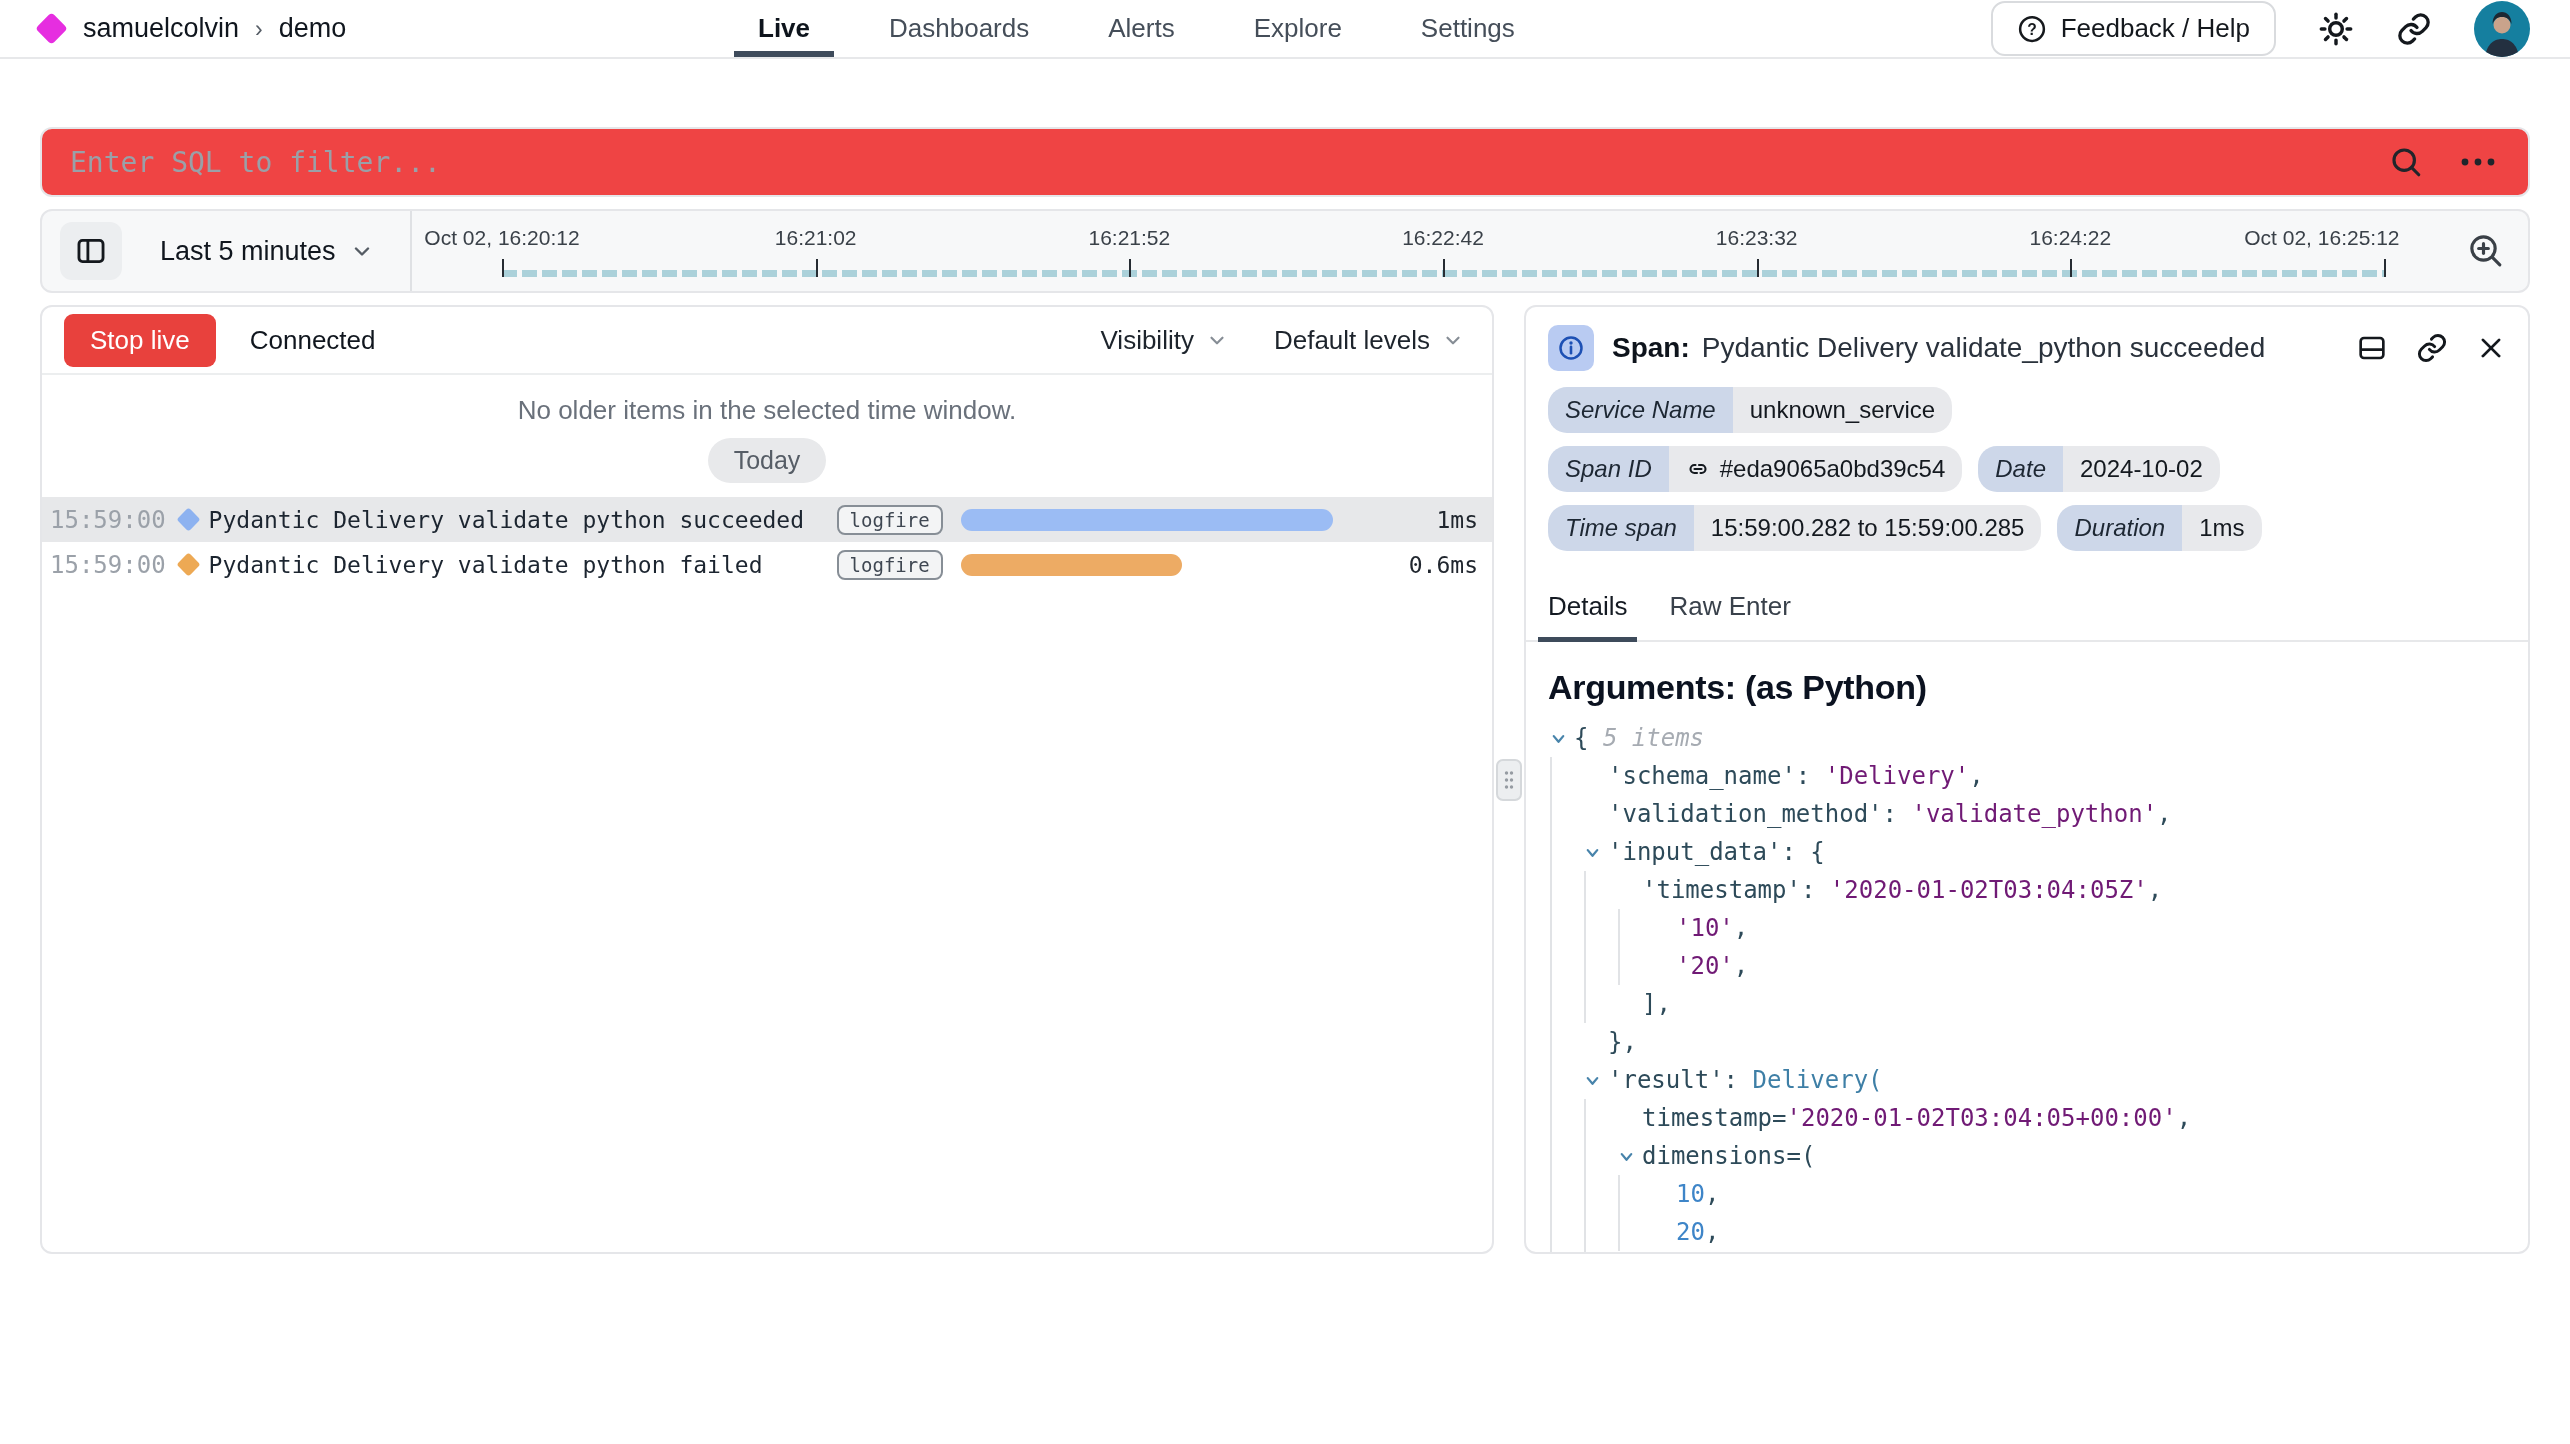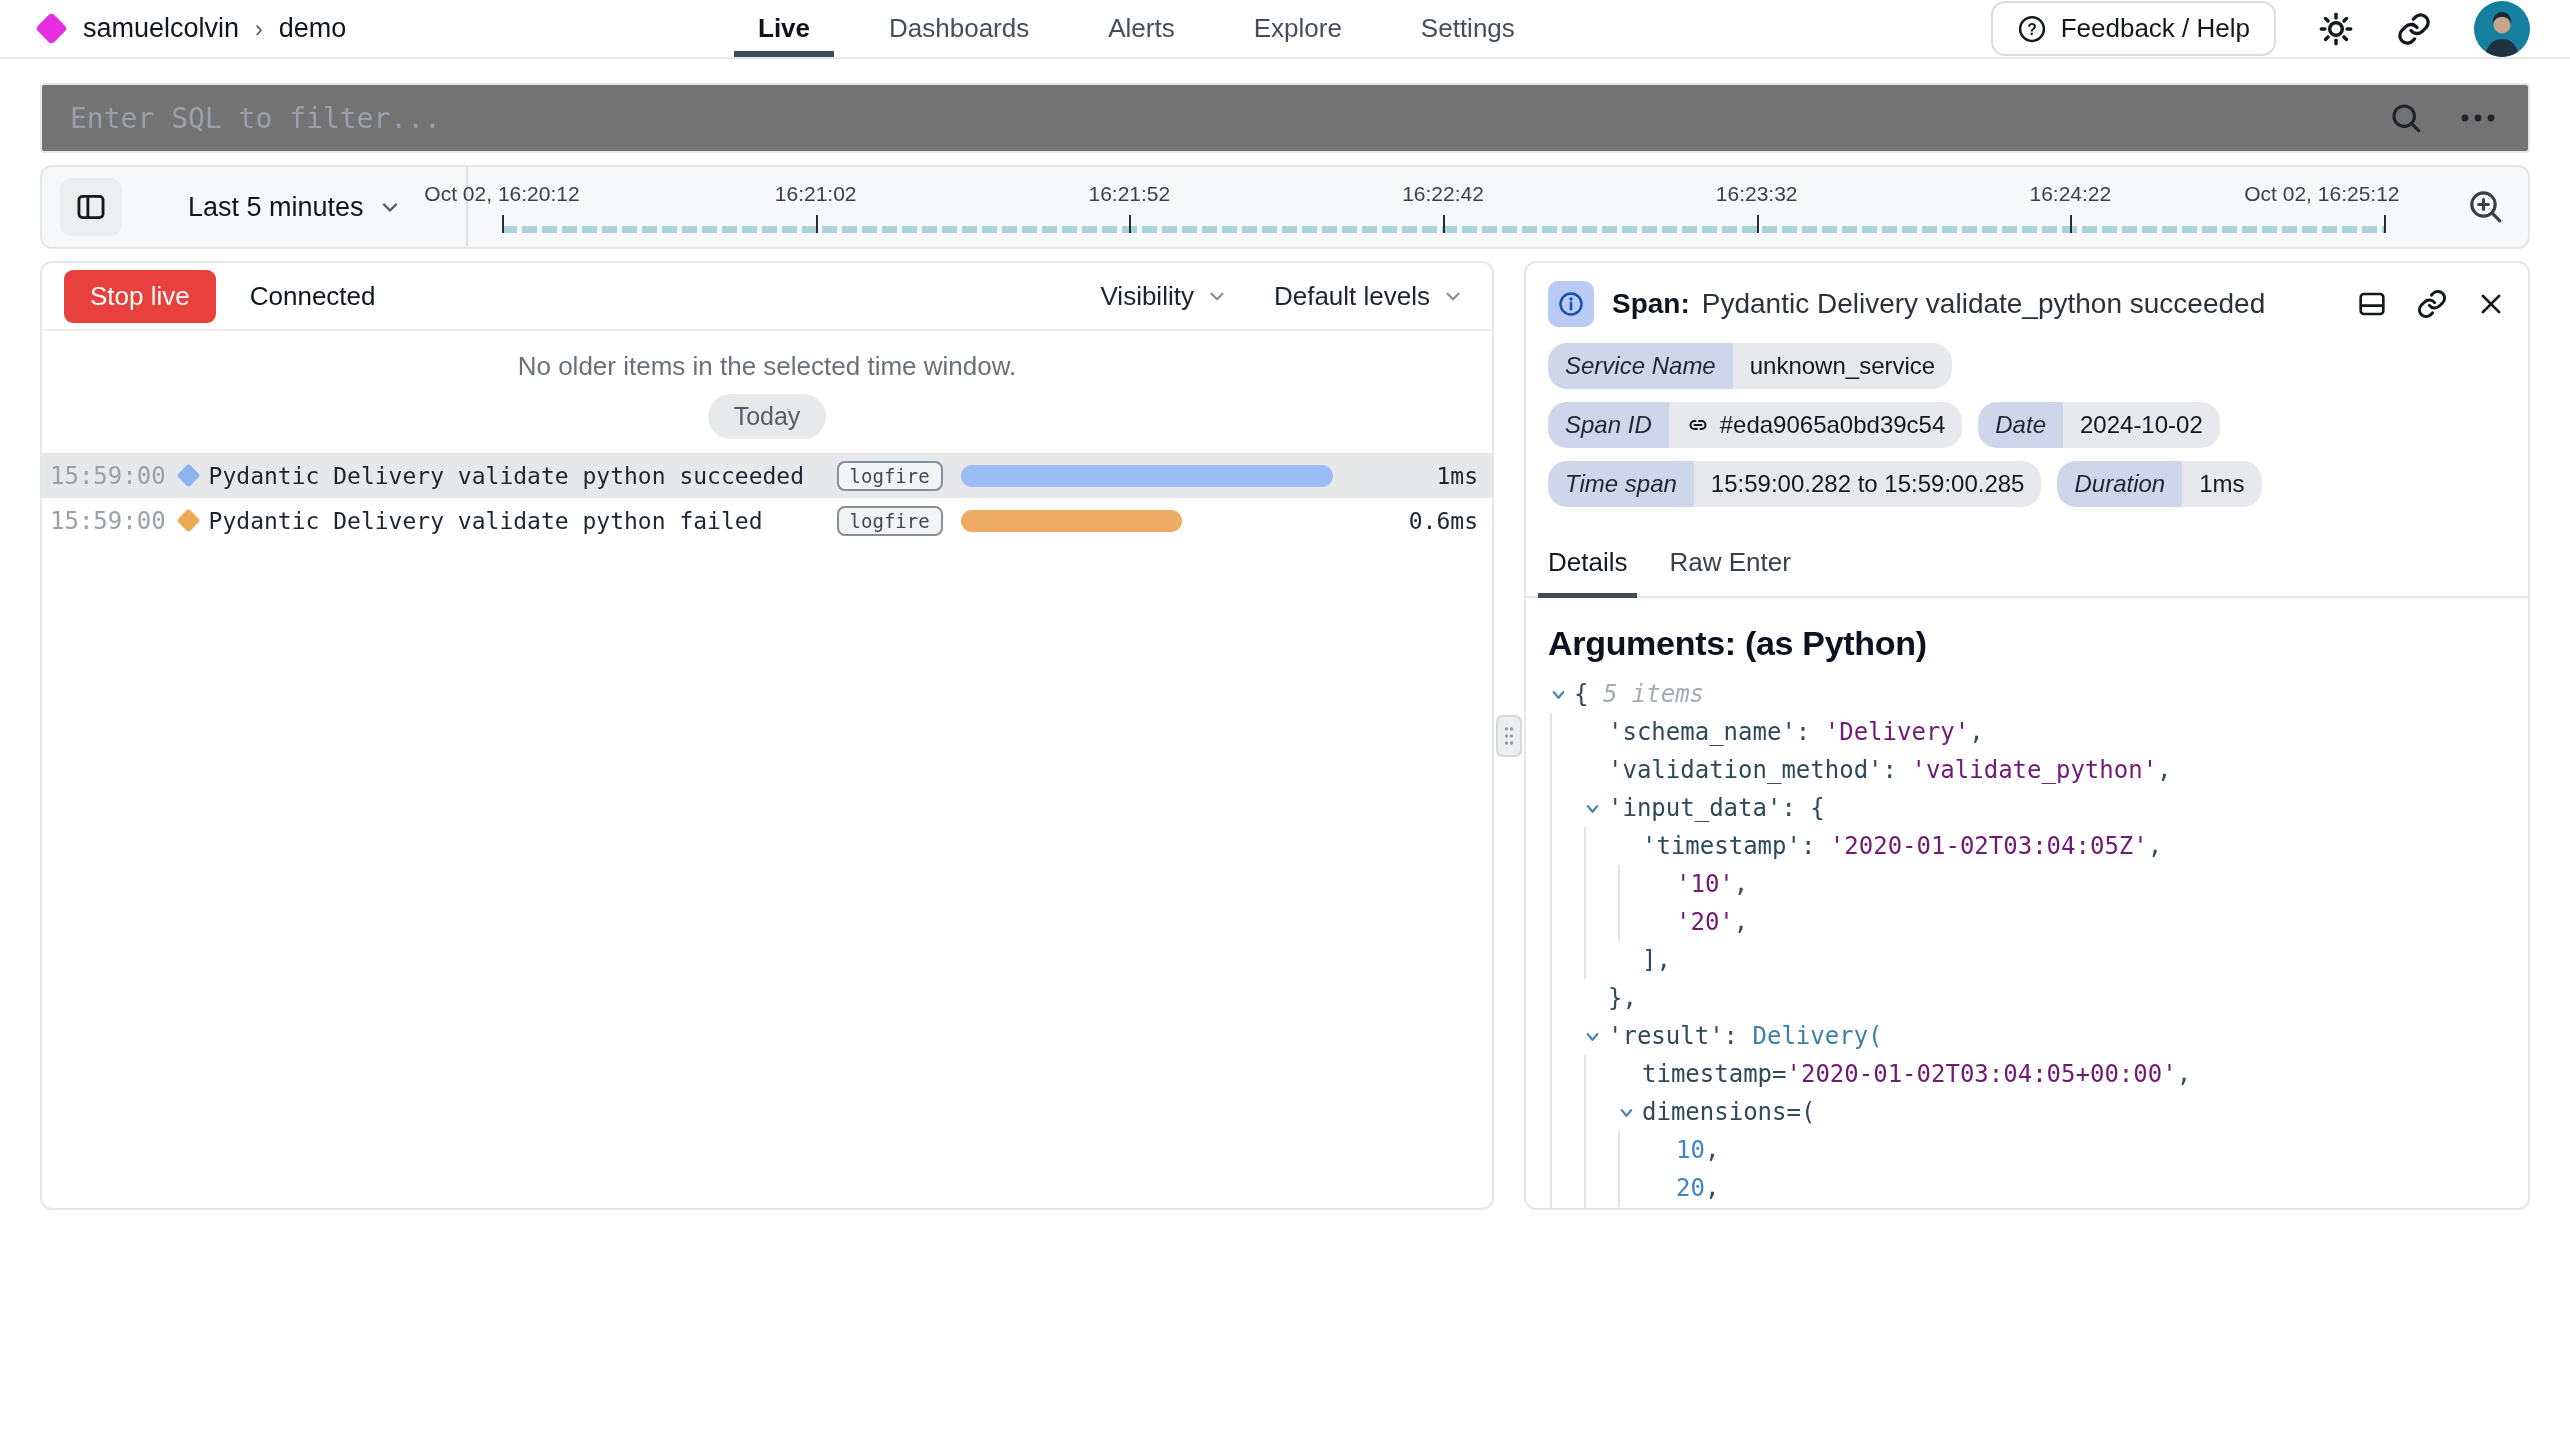--- a/index.html
+++ b/index.html
@@ -14,27 +14,27 @@
   .main-nav { position:absolute; left:758px; top:0; height:100%; display:flex; gap:79px; align-items:stretch; }
   .nav-item { font-size:26px; color:#454e59; display:flex; align-items:center; position:relative; cursor:pointer; }
   .nav-item.active { color:#0e141c; font-weight:700; }
   .nav-item.active::after { content:""; position:absolute; left:-24px; right:-24px; bottom:0; height:6px; background:#3e4b5b; }
   .header-right { margin-left:auto; display:flex; align-items:center; gap:42px; }
   .feedback-btn { display:flex; align-items:center; gap:14px; border:2px solid #d9dbde; border-radius:14px; padding:10px 24px; font-size:26px; background:#fff; color:#14181d; cursor:pointer; }
   .icon-btn { display:flex; align-items:center; justify-content:center; cursor:pointer; background:none; border:none; }
   .avatar { width:56px; height:56px; border-radius:50%; overflow:hidden; flex:none; cursor:pointer; }
 
   
-  .sql-bar { margin:24px 40px 0; height:70px; background:#737373; border:2px solid #e5e6e9; border-radius:4px; display:flex; align-items:center; padding:0 30px 0 28px; }
+  .sql-bar { margin:68px 40px 0; height:70px; background:#ef4444; border:2px solid #e5e6e9; border-radius:12px; display:flex; align-items:center; padding:0 30px 0 28px; }
   .sql-input { flex:1; background:transparent; border:none; outline:none; font-family:"DejaVu Sans Mono", monospace; font-size:28px; color:#20262e; }
   .sql-input::placeholder { color:#9aa0a8; }
   .sql-icons { display:flex; align-items:center; gap:34px; }
 
   
-  .timebar { margin:12px 40px 8px; height:84px; background:#f7f8f9; border:2px solid #e5e6e9; border-radius:12px; display:flex; align-items:center; position:relative; padding-left:18px;gap:28px; }
+  .timebar { margin:12px 40px 8px; height:84px; background:#f7f8f9; border:2px solid #e5e6e9; border-radius:12px; display:flex; align-items:center; position:relative; padding-left:18px; }
   .toggle-btn { width:62px; height:58px; background:#eceef0; border-radius:12px; display:flex; align-items:center; justify-content:center; cursor:pointer; border:none; flex:none; }
   .range-select { display:flex; align-items:center; gap:14px; margin-left:38px; font-size:27px; color:#10161e; cursor:pointer; white-space:nowrap; }
   .timebar-divider { width:2px; align-self:stretch; background:#dfe1e4; margin-left:36px; flex:none; }
   .timeline { position:absolute; left:460px; right:144px; top:0; bottom:0; }
   .tick-label { position:absolute; top:15px; font-size:21px; color:#3a4149; white-space:nowrap; transform:translateX(-50%); }
   .tick-mark { position:absolute; bottom:14px; width:2px; height:18px; background:#262c33; }
   .dash-line { position:absolute; left:0; right:0; bottom:14px; height:7px; background:repeating-linear-gradient(90deg,#abd1da 0 15px,transparent 15px 20px); }
   .zoom-btn { position:absolute; right:22px; top:50%; transform:translateY(-50%); background:none; border:none; cursor:pointer; }
 
   

